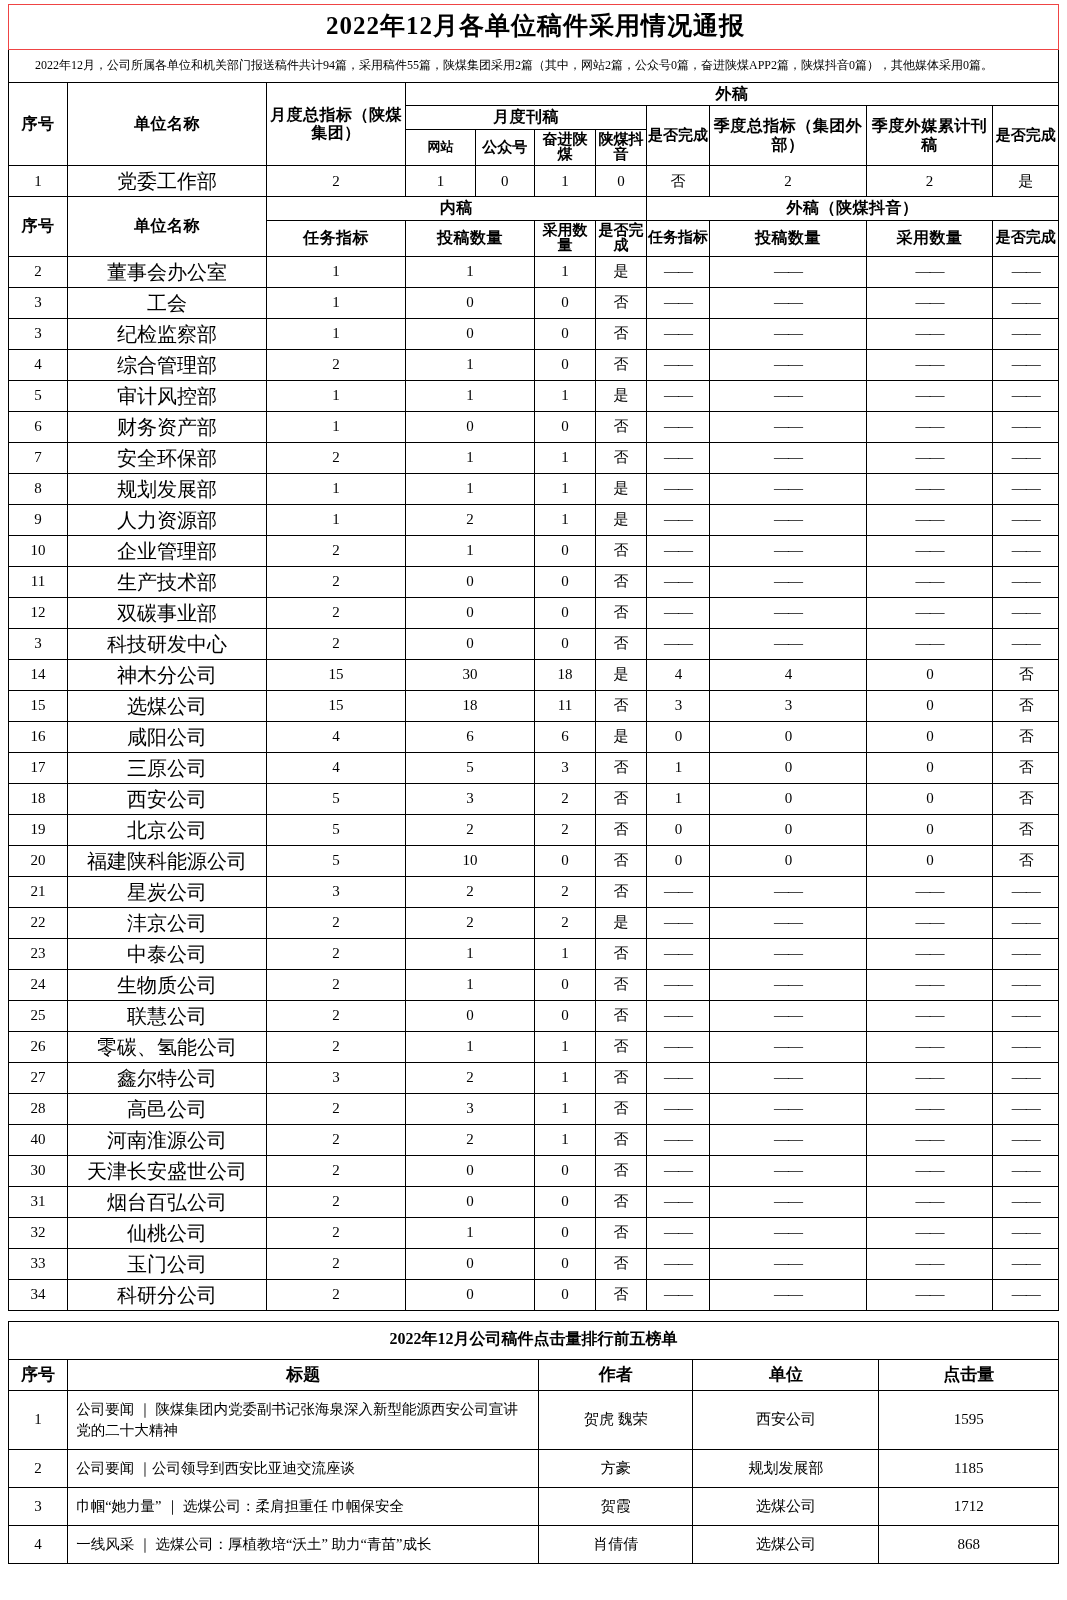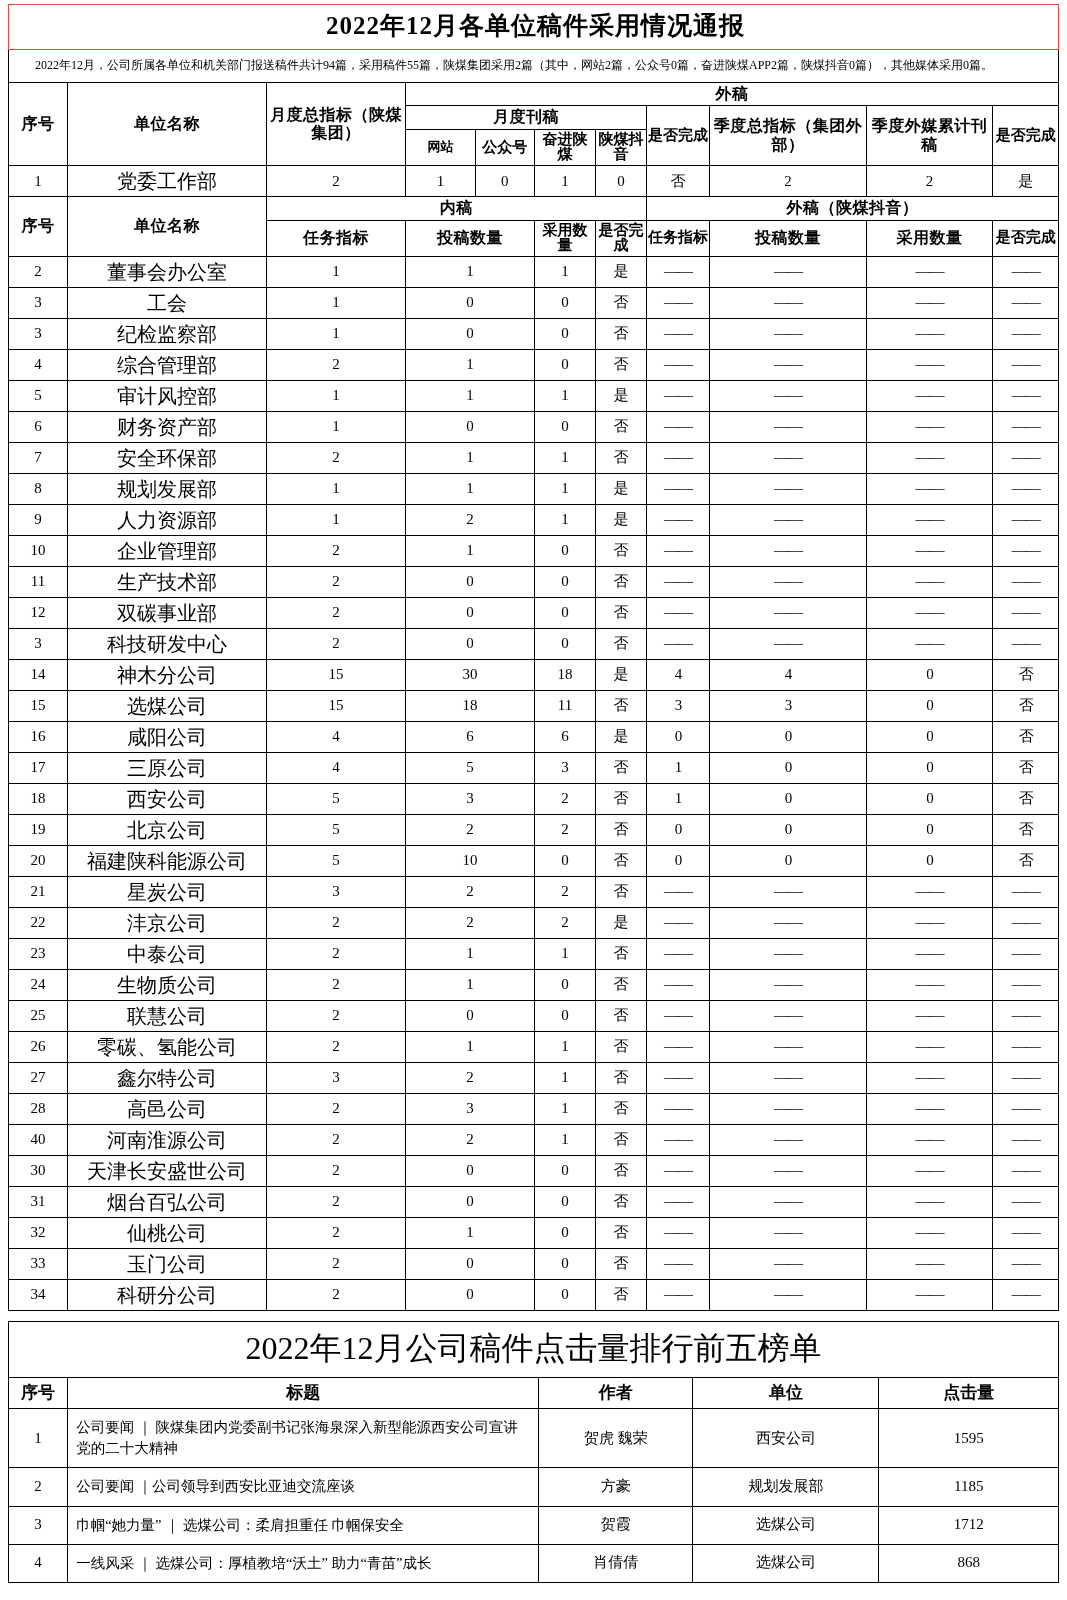--- a/index.html
+++ b/index.html
@@ -72,22 +72,22 @@
     letter-spacing: -1px;
   }
   .rowtall td {
     height: 26px;
   }
   .section-gap {
     height: 10px;
     border: none;
   }
   .rank-title {
-    font-size: 32px;
-    font-weight: normal;
+    font-size: 16px;
+    font-weight: bold;
     padding: 8px 0 10px 0;
   }
   .rank-hdr {
     font-size: 17px;
     font-weight: bold;
     padding: 5px 0 6px 0;
   }
   .rank-title-text {
     text-align: left;
     font-size: 14.5px;

